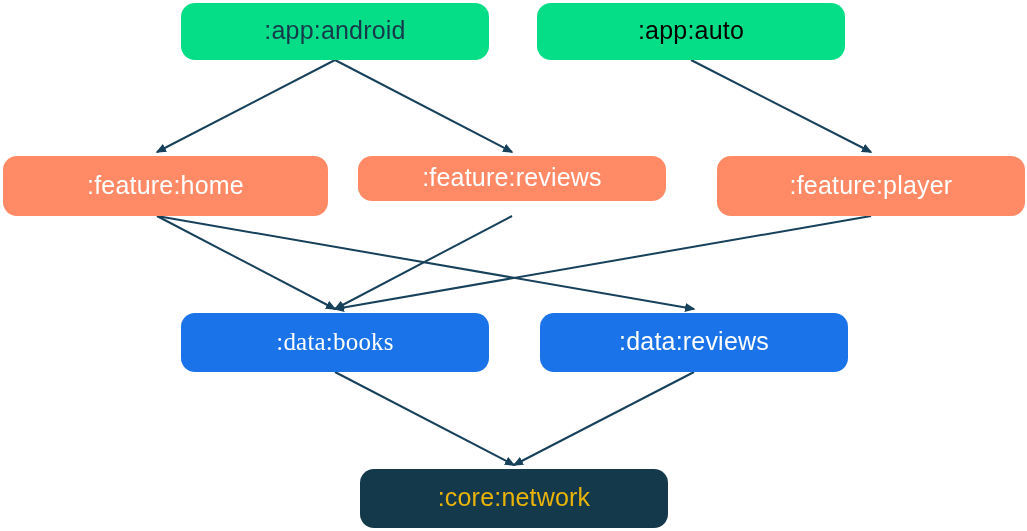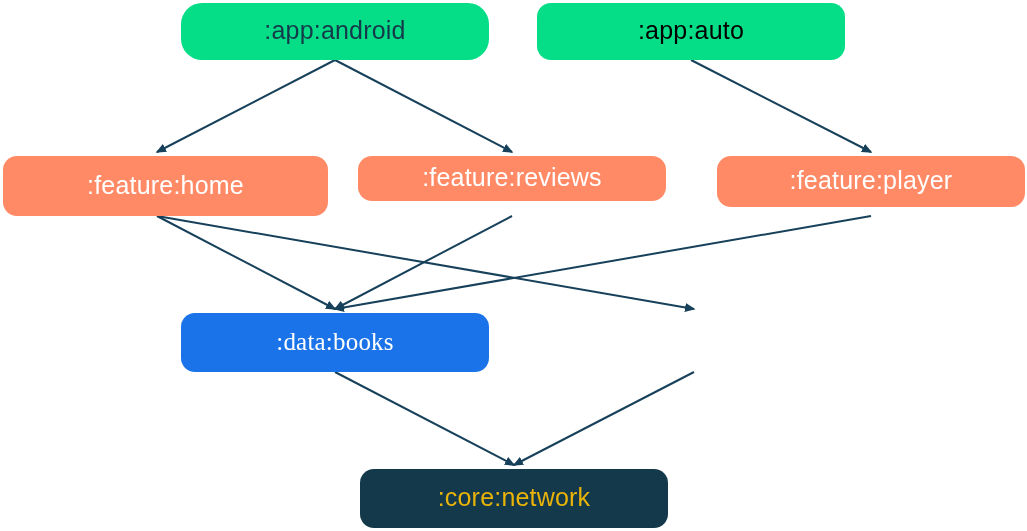--- a/index.html
+++ b/index.html
@@ -53,34 +53,37 @@
         <line x1="335" y1="60" x2="512" y2="152" stroke="#17415a" stroke-width="2" marker-end="url(#arrowhead)"></line>
         <line x1="691" y1="60" x2="871" y2="152" stroke="#17415a" stroke-width="2" marker-end="url(#arrowhead)"></line>
         <line x1="157" y1="216" x2="335" y2="309" stroke="#17415a" stroke-width="2" marker-end="url(#arrowhead)"></line>
         <line x1="157" y1="216" x2="694" y2="309" stroke="#17415a" stroke-width="2" marker-end="url(#arrowhead)"></line>
         <line x1="512" y1="216" x2="335" y2="309" stroke="#17415a" stroke-width="2" marker-end="url(#arrowhead)"></line>
         <line x1="871" y1="216" x2="335" y2="309" stroke="#17415a" stroke-width="2" marker-end="url(#arrowhead)"></line>
         <line x1="335" y1="372" x2="514" y2="465" stroke="#17415a" stroke-width="2" marker-end="url(#arrowhead)"></line>
         <line x1="694" y1="372" x2="514" y2="465" stroke="#17415a" stroke-width="2" marker-end="url(#arrowhead)"></line>
       </g>
   </svg>
-<div class="node" style="left: 181px; top: 3px; width: 308px; height: 57px; background: rgb(5, 222, 135); color: rgb(20, 57, 75); border-radius: 21px;">
+<div class="node" style="left: 181px; top: 3px; width: 308px; height: 57px; background: rgb(5, 222, 135); color: rgb(20, 57, 75);">
     <span class="label">:app:android</span>
   </div>
     <div class="node" style="left: 537px; top: 3px; width: 308px; height: 57px; background: rgb(5, 222, 135); color: #000000;">
     <span class="label">:app:auto</span>
   </div>
     <div class="node" style="left: 3px; top: 156px; width: 325px; height: 60px; background: rgb(255, 138, 101); color: rgb(255, 255, 255);">
     <span class="label">:feature:home</span>
   </div>
     <div class="node" style="left: 358px; top: 156px; width: 308px; height: 45px; background: rgb(255, 138, 101); color: rgb(255, 255, 255);">
     <span class="label">:feature:reviews</span>
   </div>
-    <div class="node" style="left: 717px; top: 156px; width: 308px; height: 51px; background: rgb(255, 138, 101); color: rgb(255, 255, 255);">
+    <div class="node" style="left: 717px; top: 156px; width: 308px; height: 60px; background: rgb(255, 138, 101); color: rgb(255, 255, 255);">
     <span class="label">:feature:player</span>
   </div>
     <div class="node" style="left: 181px; top: 313px; width: 308px; height: 59px; background: rgb(26, 115, 232); color: rgb(255, 255, 255); font-family: Liberation Serif, serif;">
     <span class="label">:data:books</span>
+  </div>
+    <div class="node" style="left: 540px; top: 313px; width: 308px; height: 59px; background: rgb(26, 115, 232); color: rgb(255, 255, 255);">
+    <span class="label">:data:reviews</span>
   </div>
     <div class="node" style="left: 360px; top: 469px; width: 308px; height: 59px; background: rgb(20, 57, 75); color: #eab308;">
     <span class="label">:core:network</span>
   </div>
   </div>
 
 </body></html>

